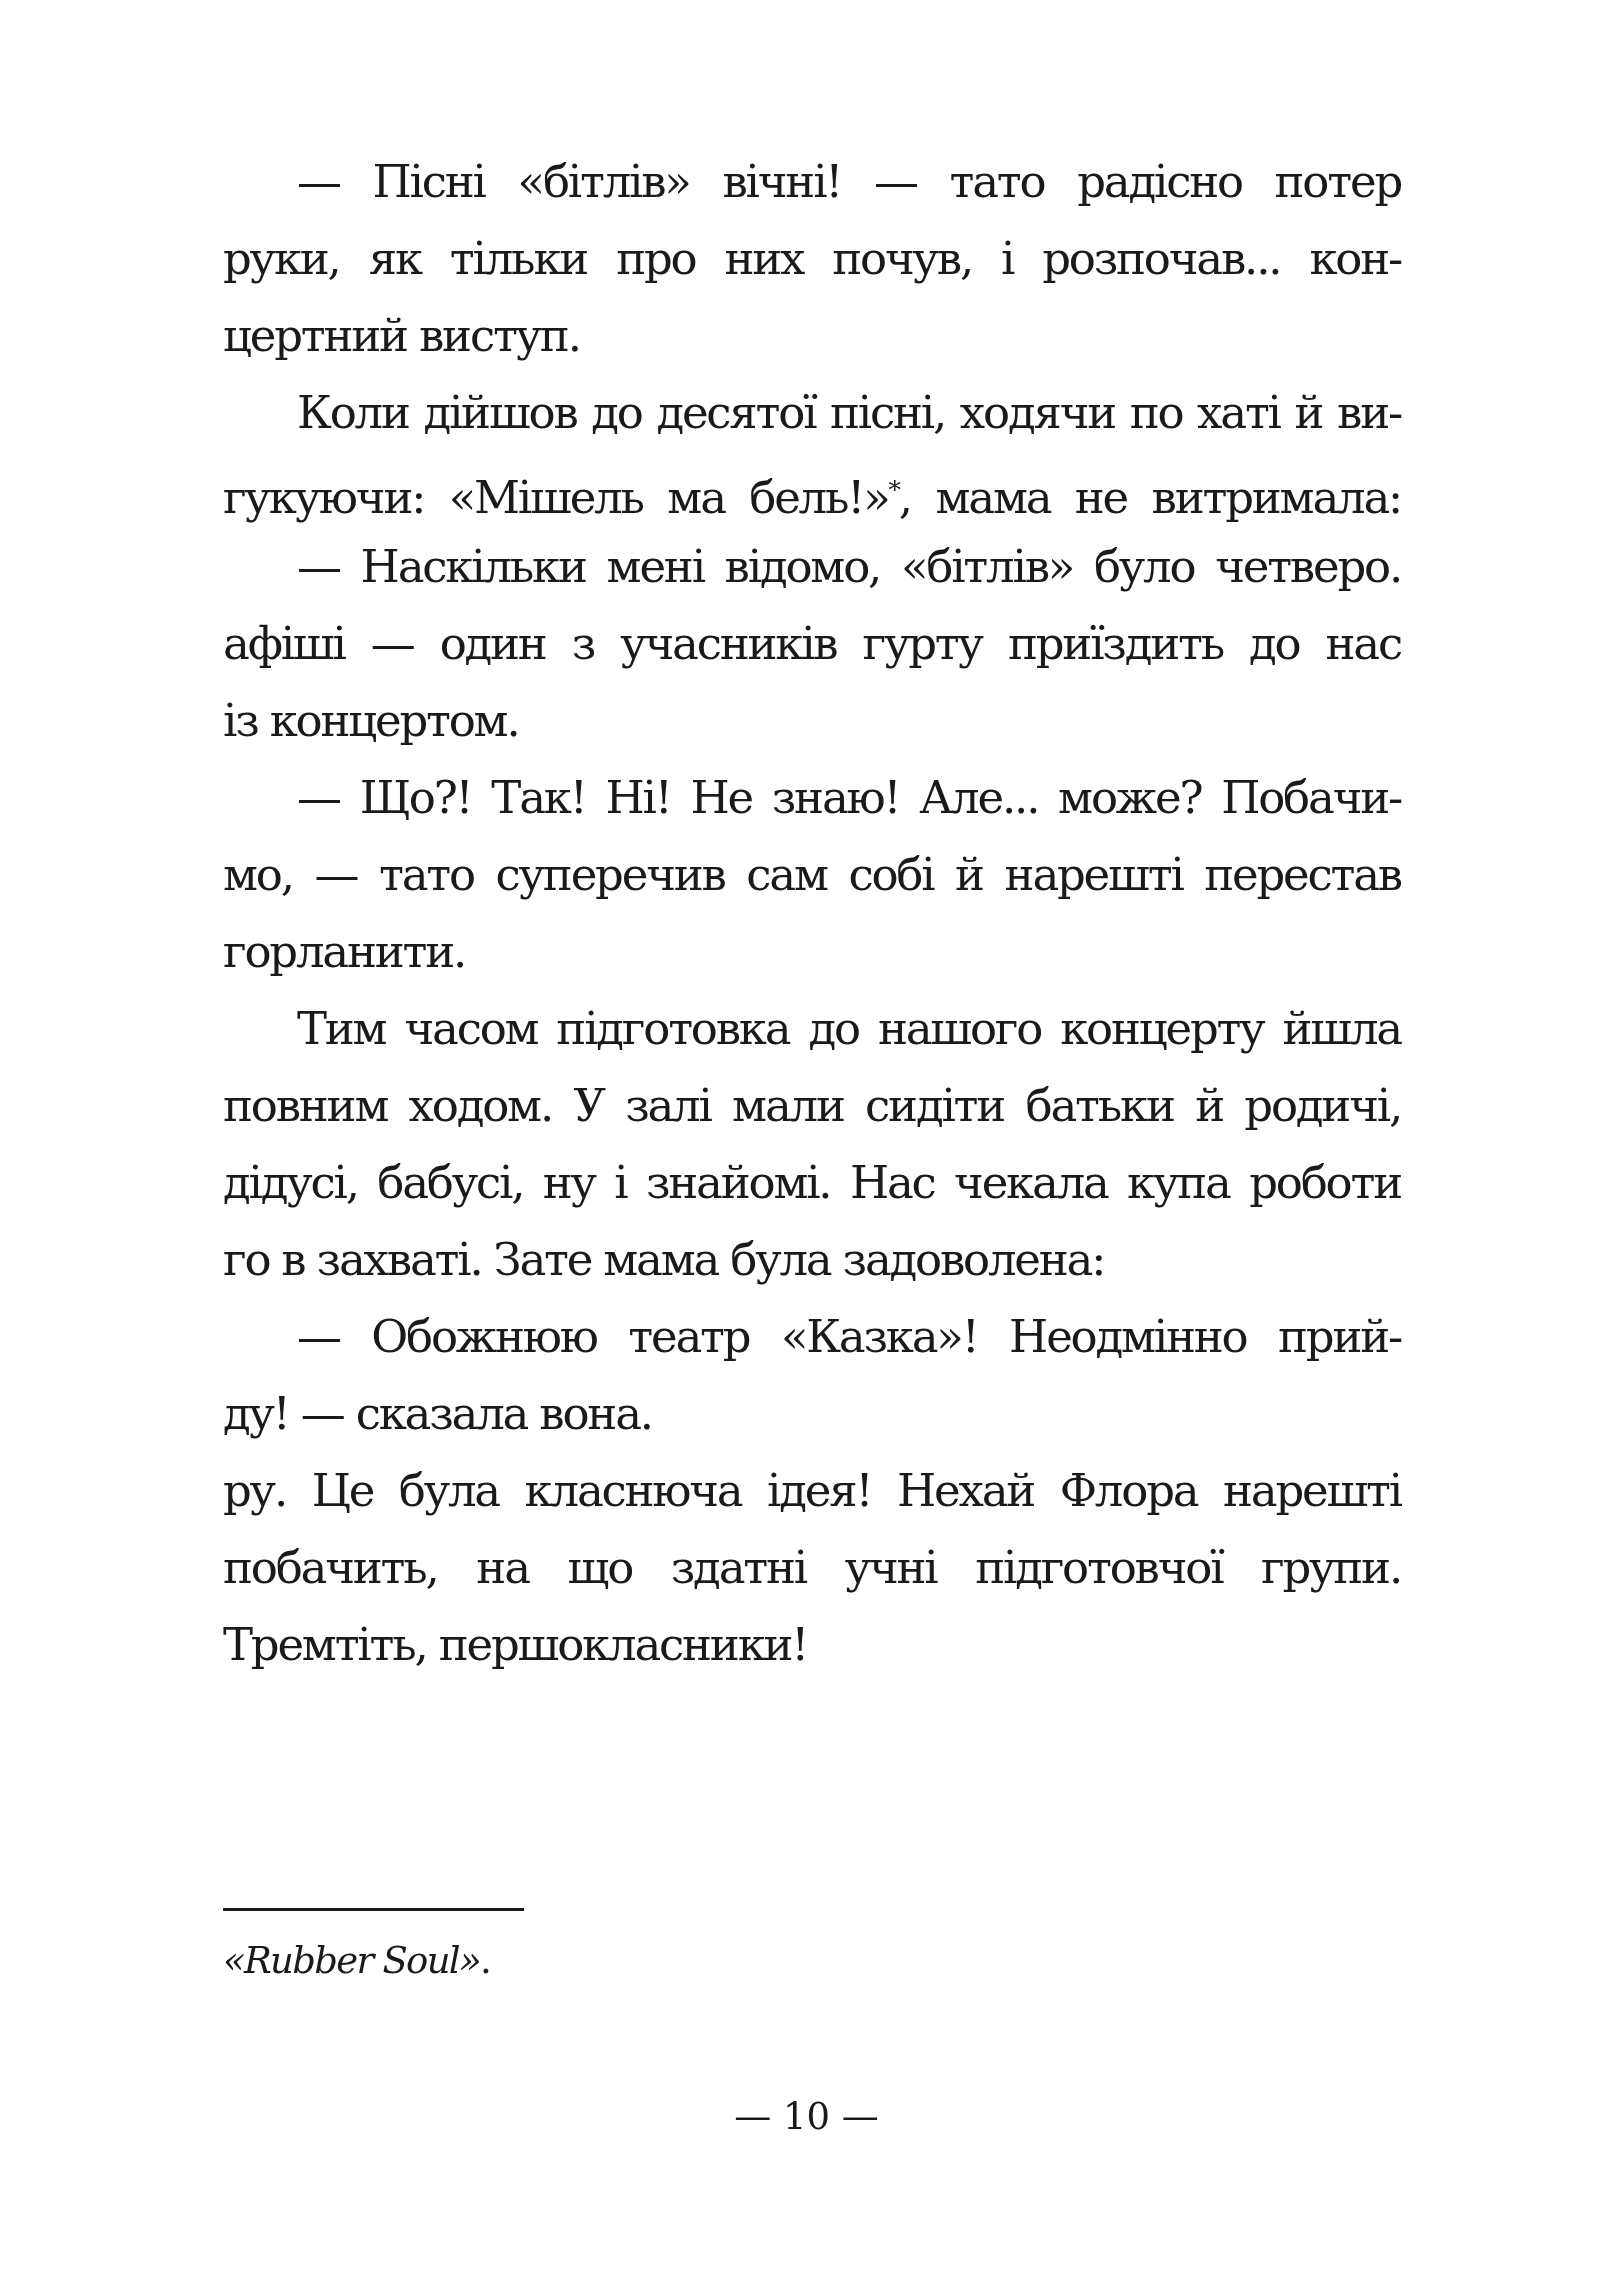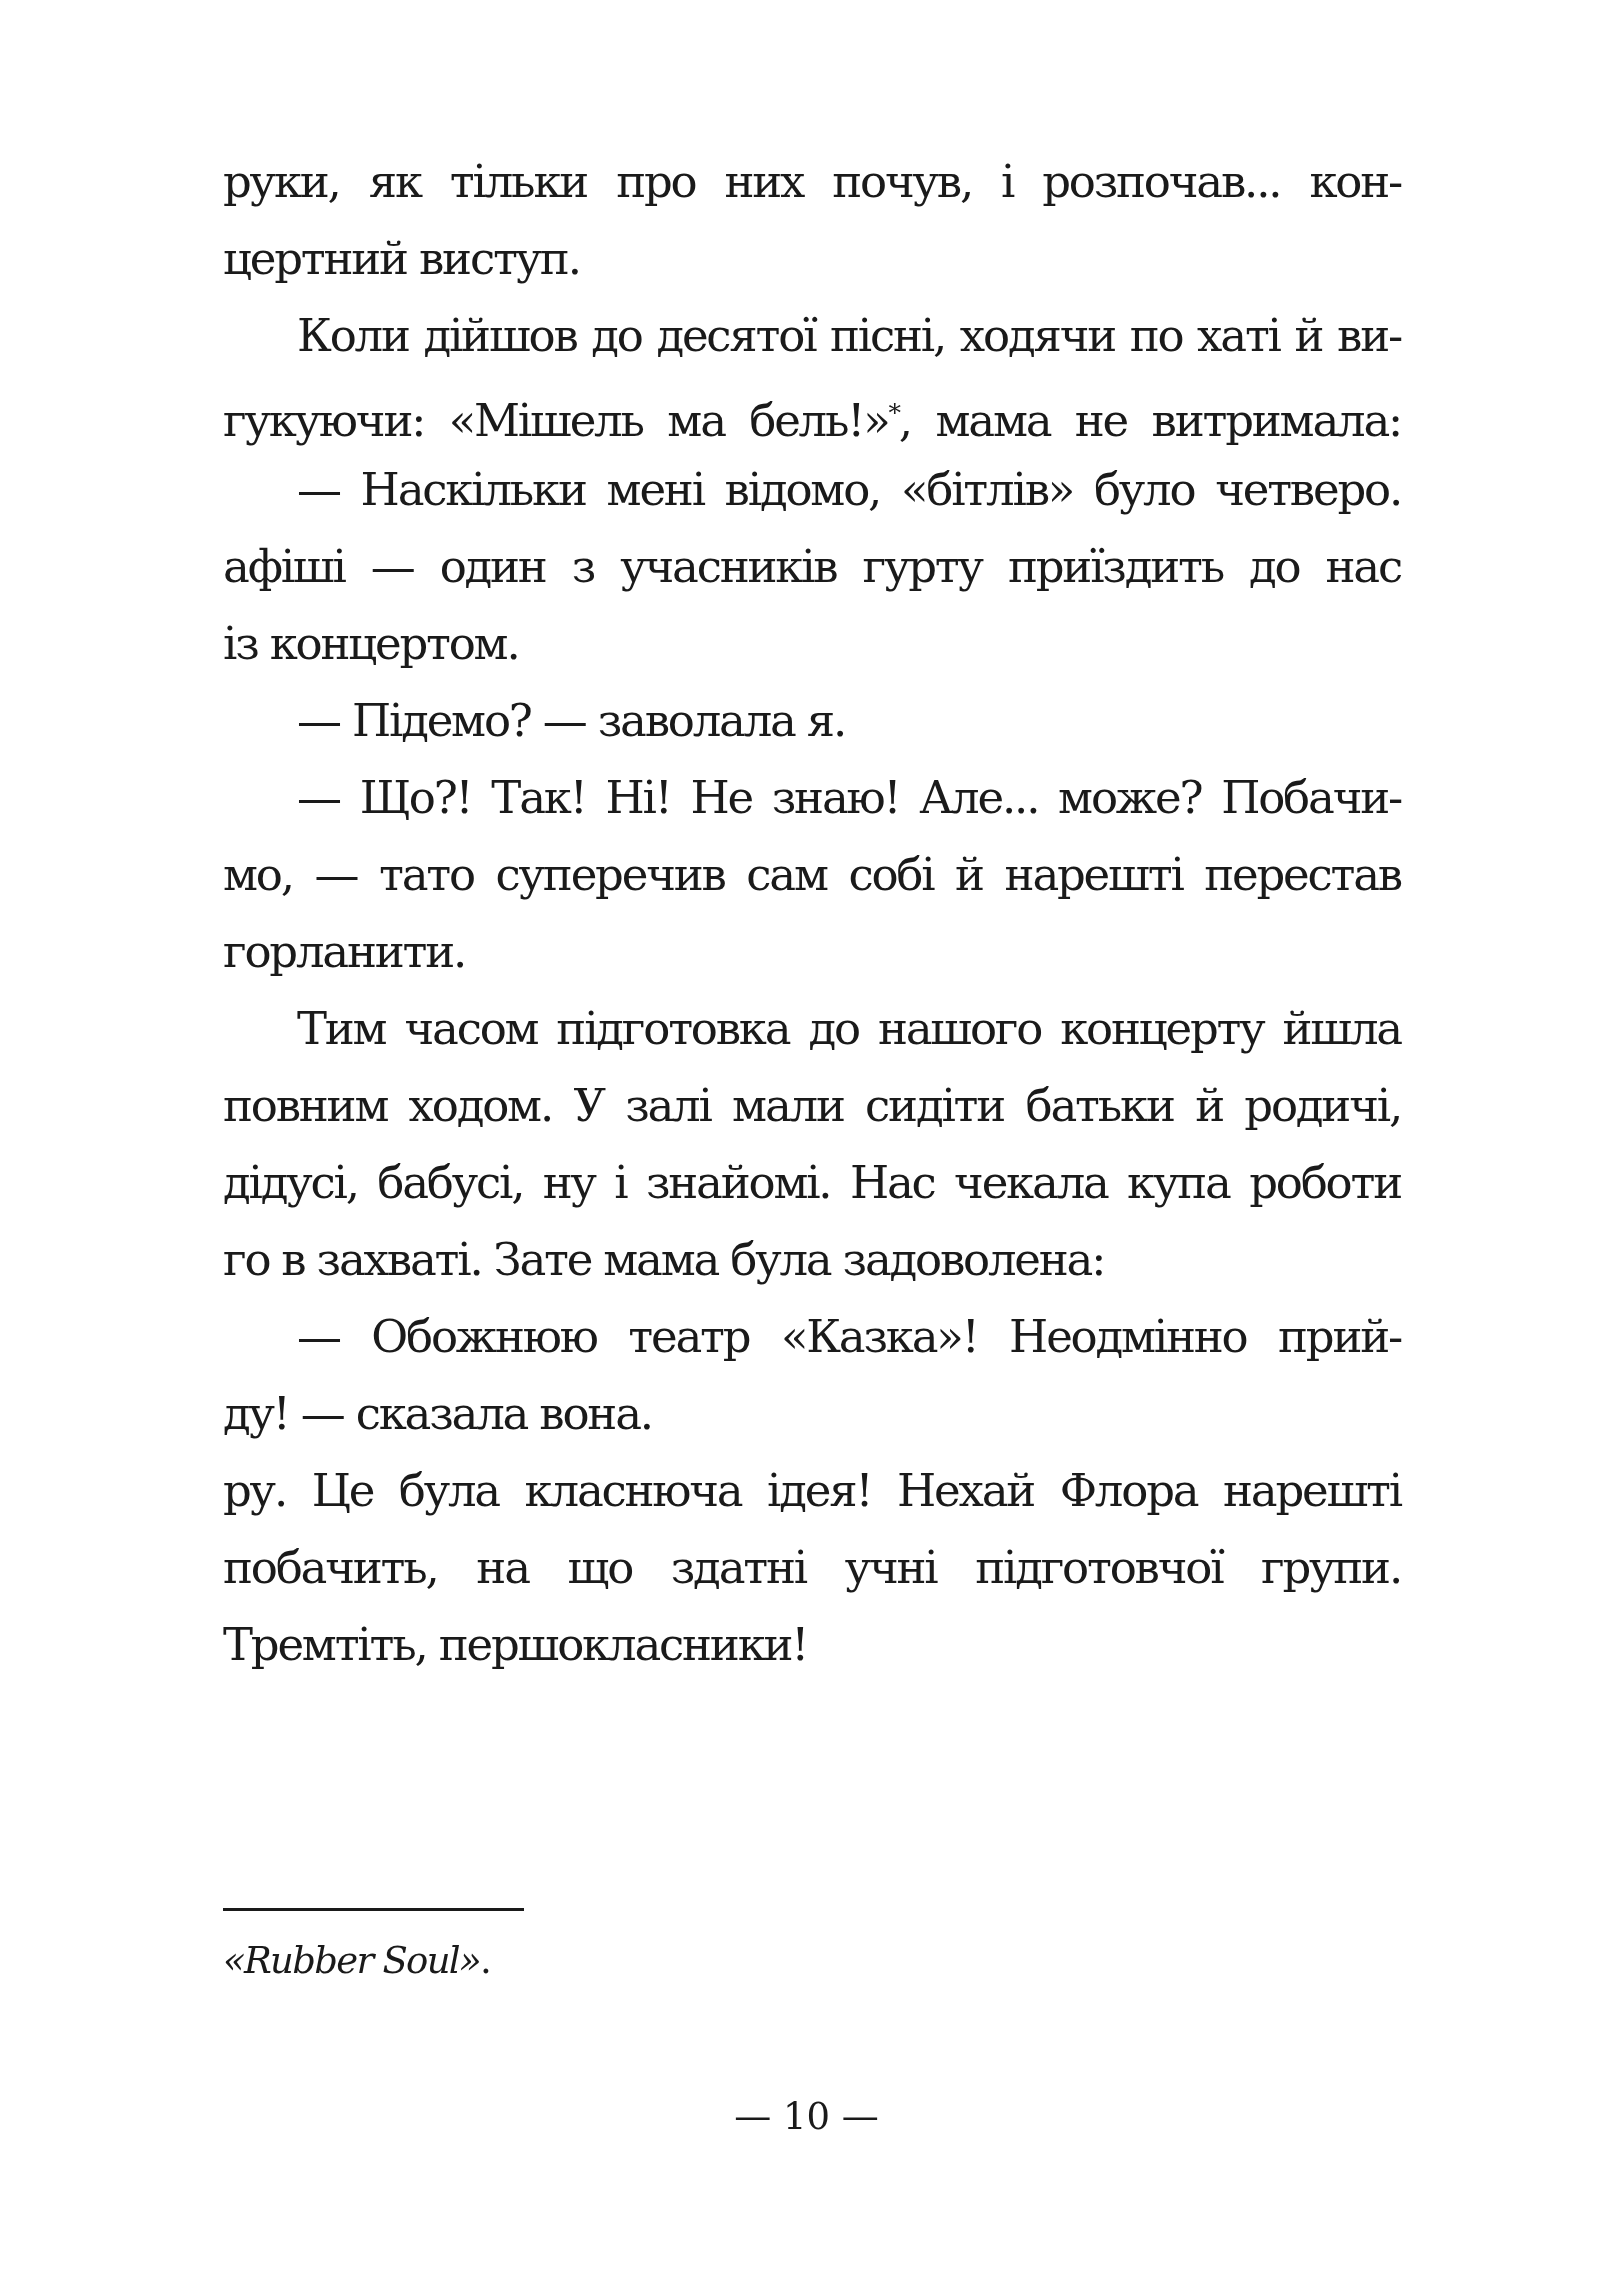--- a/index.html
+++ b/index.html
@@ -88,28 +88,28 @@
       text-align: center;
       font-size: 37px;
       line-height: 50px;
       letter-spacing: 0;
     }
   </style>
 </head>
 <body>
 
 <div class="page" id="body-text">
+    <span class="line indent" style="display: block; width: 1104px;">— Пісні «бітлів» вічні! — тато радісно потер</span>
     <span class="line" style="display: block; width: 1178px;">руки, як тільки про них почув, і розпочав... кон-</span>
     <span class="line last" style="display: block; width: 1178px;">цертний виступ.</span>
     <span class="line indent" style="display: block; width: 1104px;">Коли дійшов до десятої пісні, ходячи по хаті й ви-</span>
     <span class="line" style="display: block; width: 1178px;"><span>гукуючи: «Мішель ма бель!»</span><span class="sup">*</span><span>, мама не витримала:</span></span>
     <span class="line indent" style="display: block; width: 1104px;">— Наскільки мені відомо, «бітлів» було четверо.</span>
     <span class="line" style="display: block; width: 1178px;">афіші — один з учасників гурту приїздить до нас</span>
     <span class="line last" style="display: block; width: 1178px;">із концертом.</span>
-    <span class="line indent last" style="display: block; width: 1104px;">— Підемо? — заволала я.</span>
     <span class="line indent" style="display: block; width: 1104px;">— Що?! Так! Ні! Не знаю! Але... може? Побачи-</span>
     <span class="line" style="display: block; width: 1178px;">мо, — тато суперечив сам собі й нарешті перестав</span>
     <span class="line last" style="display: block; width: 1178px;">горланити.</span>
     <span class="line indent" style="display: block; width: 1104px;">Тим часом підготовка до нашого концерту йшла</span>
     <span class="line" style="display: block; width: 1178px;">повним ходом. У залі мали сидіти батьки й родичі,</span>
     <span class="line" style="display: block; width: 1178px;">дідусі, бабусі, ну і знайомі. Нас чекала купа роботи</span>
     <span class="line last" style="display: block; width: 1178px;">го в захваті. Зате мама була задоволена:</span>
     <span class="line indent" style="display: block; width: 1104px;">— Обожнюю театр «Казка»! Неодмінно прий-</span>
     <span class="line last" style="display: block; width: 1178px;">ду! — сказала вона.</span>
     <span class="line" style="display: block; width: 1178px;">ру. Це була класнюча ідея! Нехай Флора нарешті</span>

